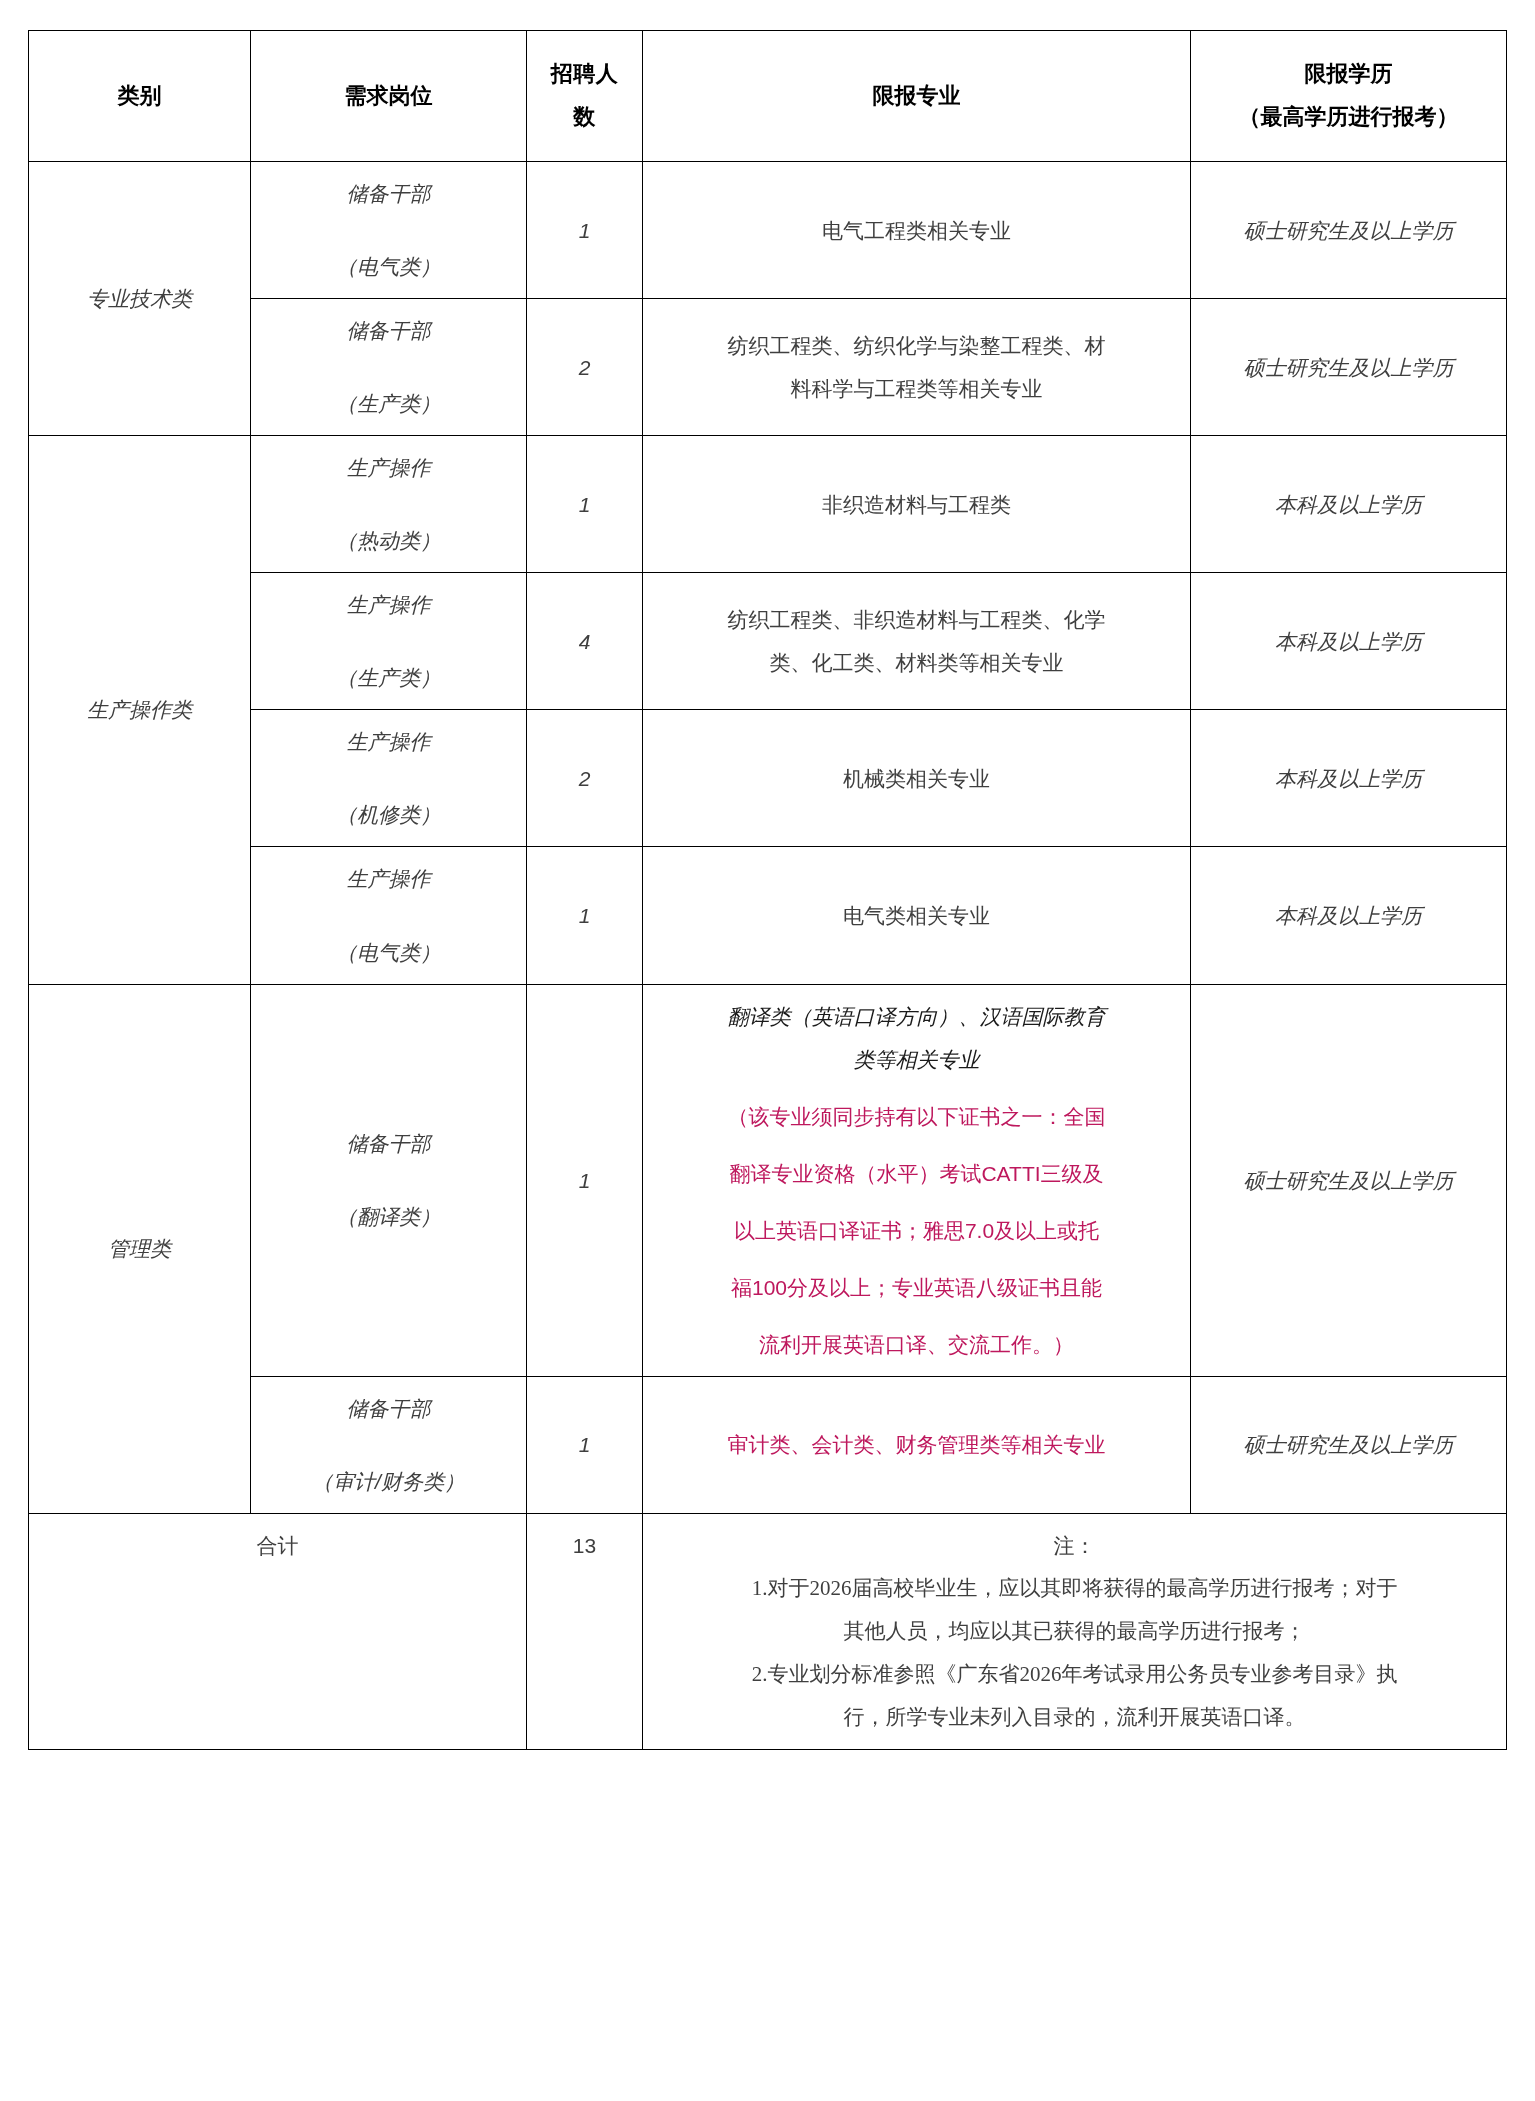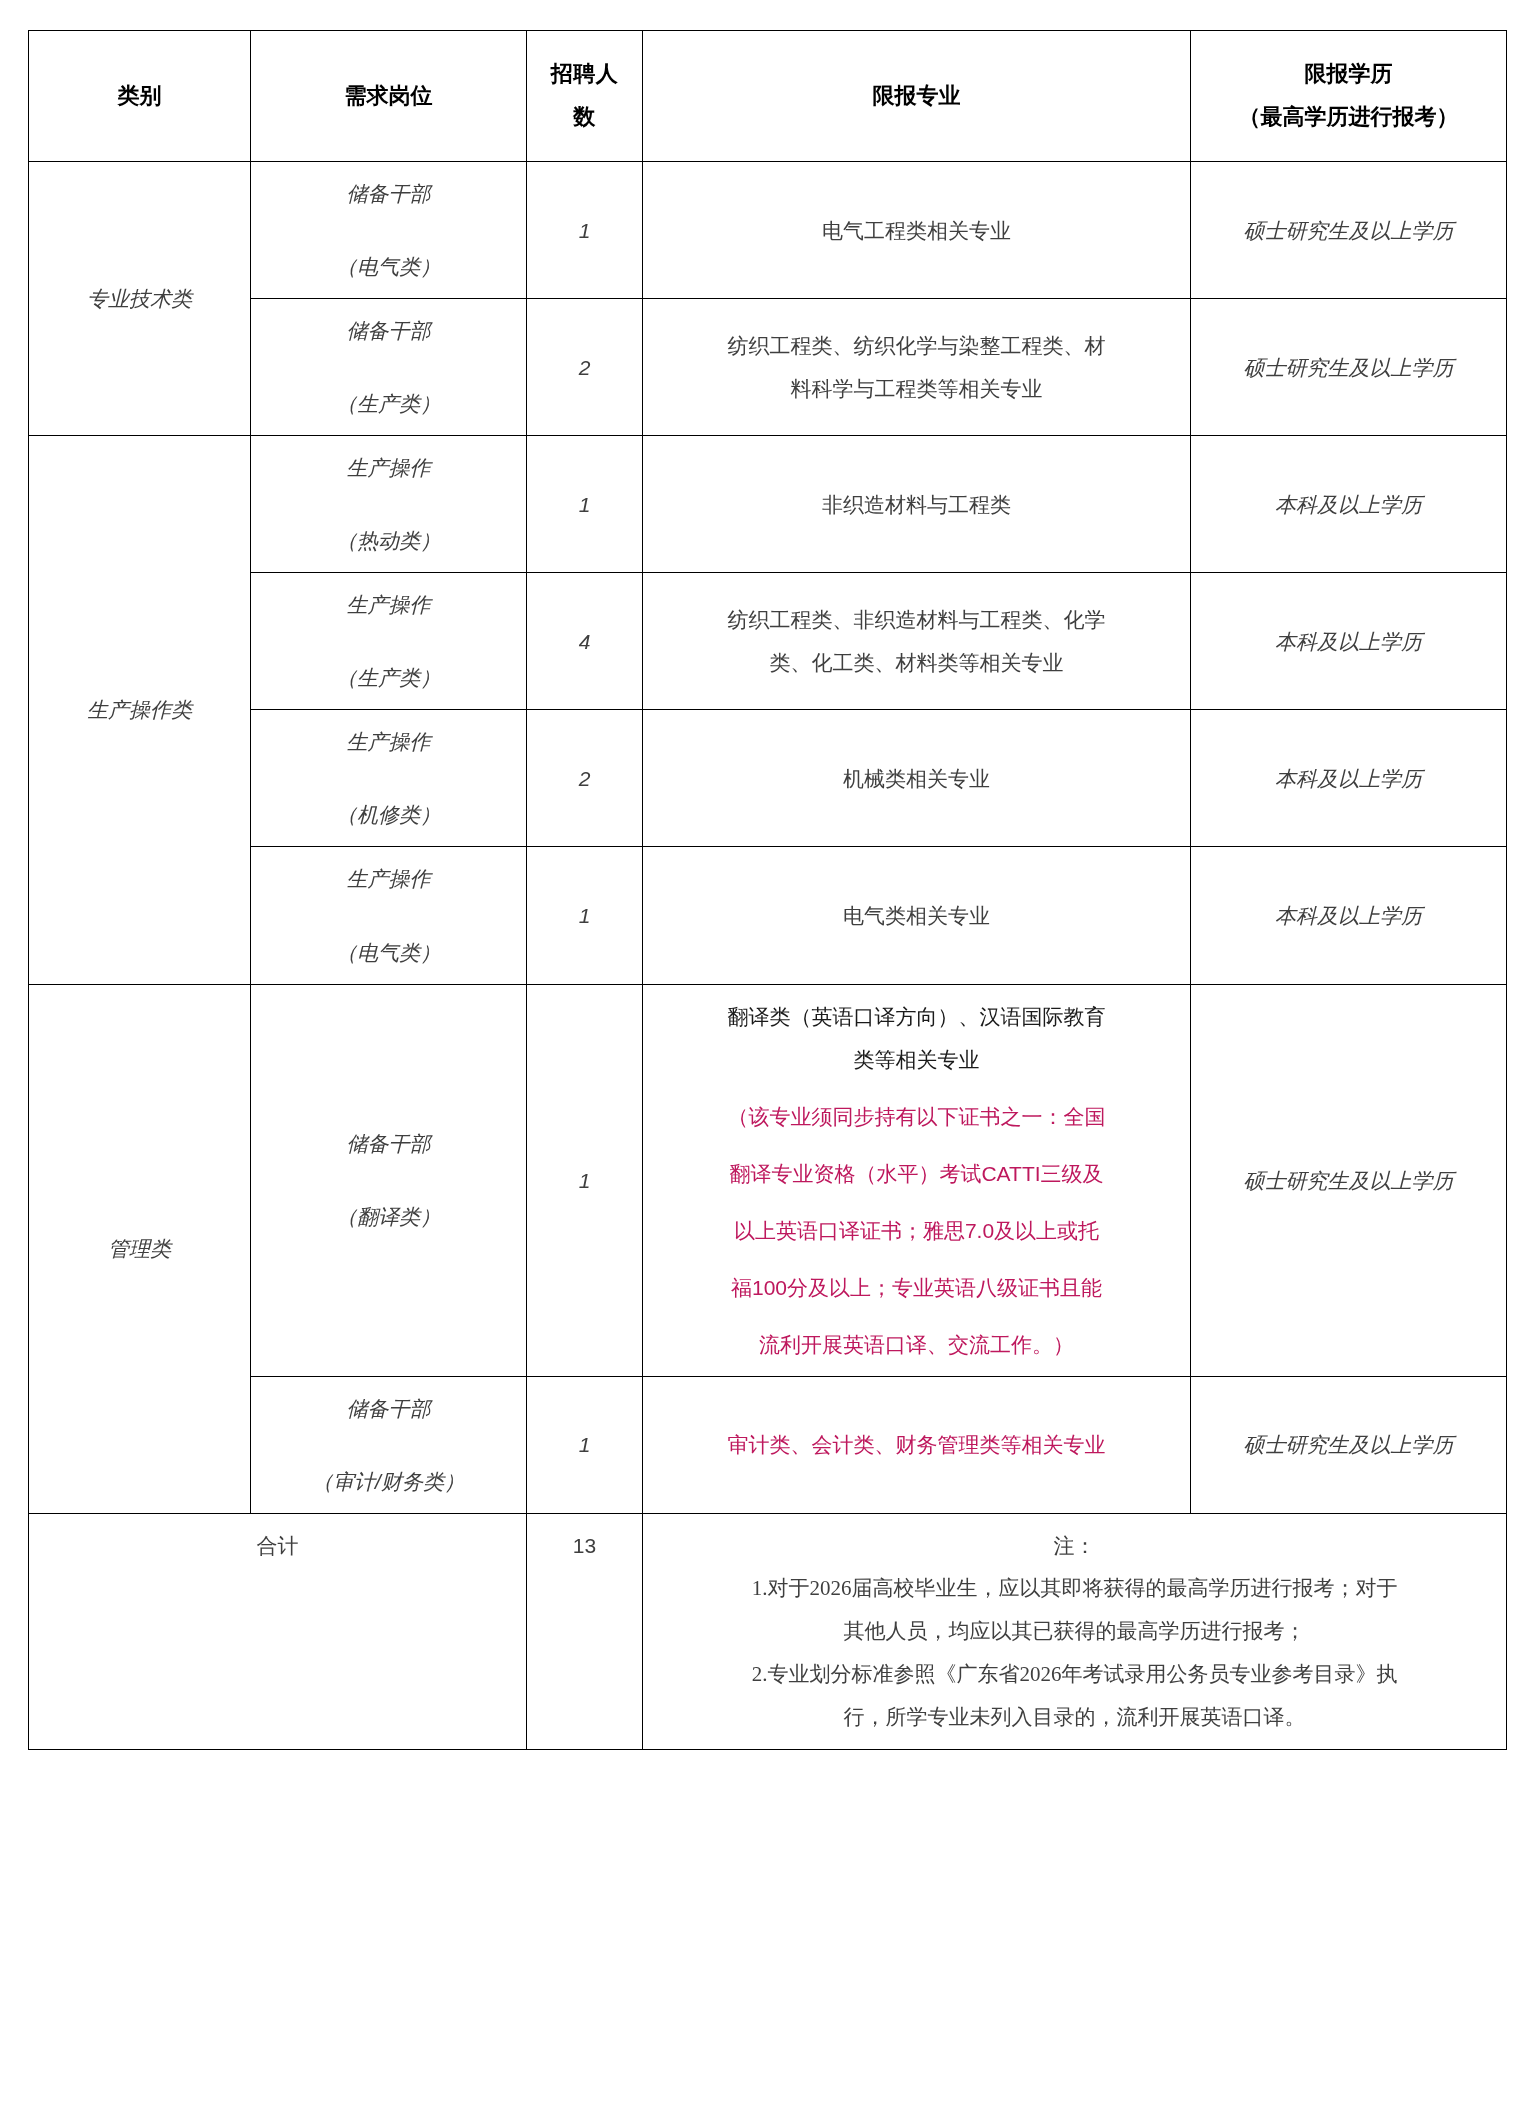--- a/index.html
+++ b/index.html
@@ -88,20 +88,21 @@
   }
   
   td.major-tall {
     vertical-align: top;
     padding-top: 28px;
     line-height: 2.35;
   }
   td.major-tall .head-part {
     color: #1a1a1a;
     display: block;
+    font-style: italic;
   }
   td.major-tall .note-part {
     color: #be185d;
     display: block;
     margin-top: 14px;
   }
   
   tr.totals td {
     vertical-align: top;
   }

